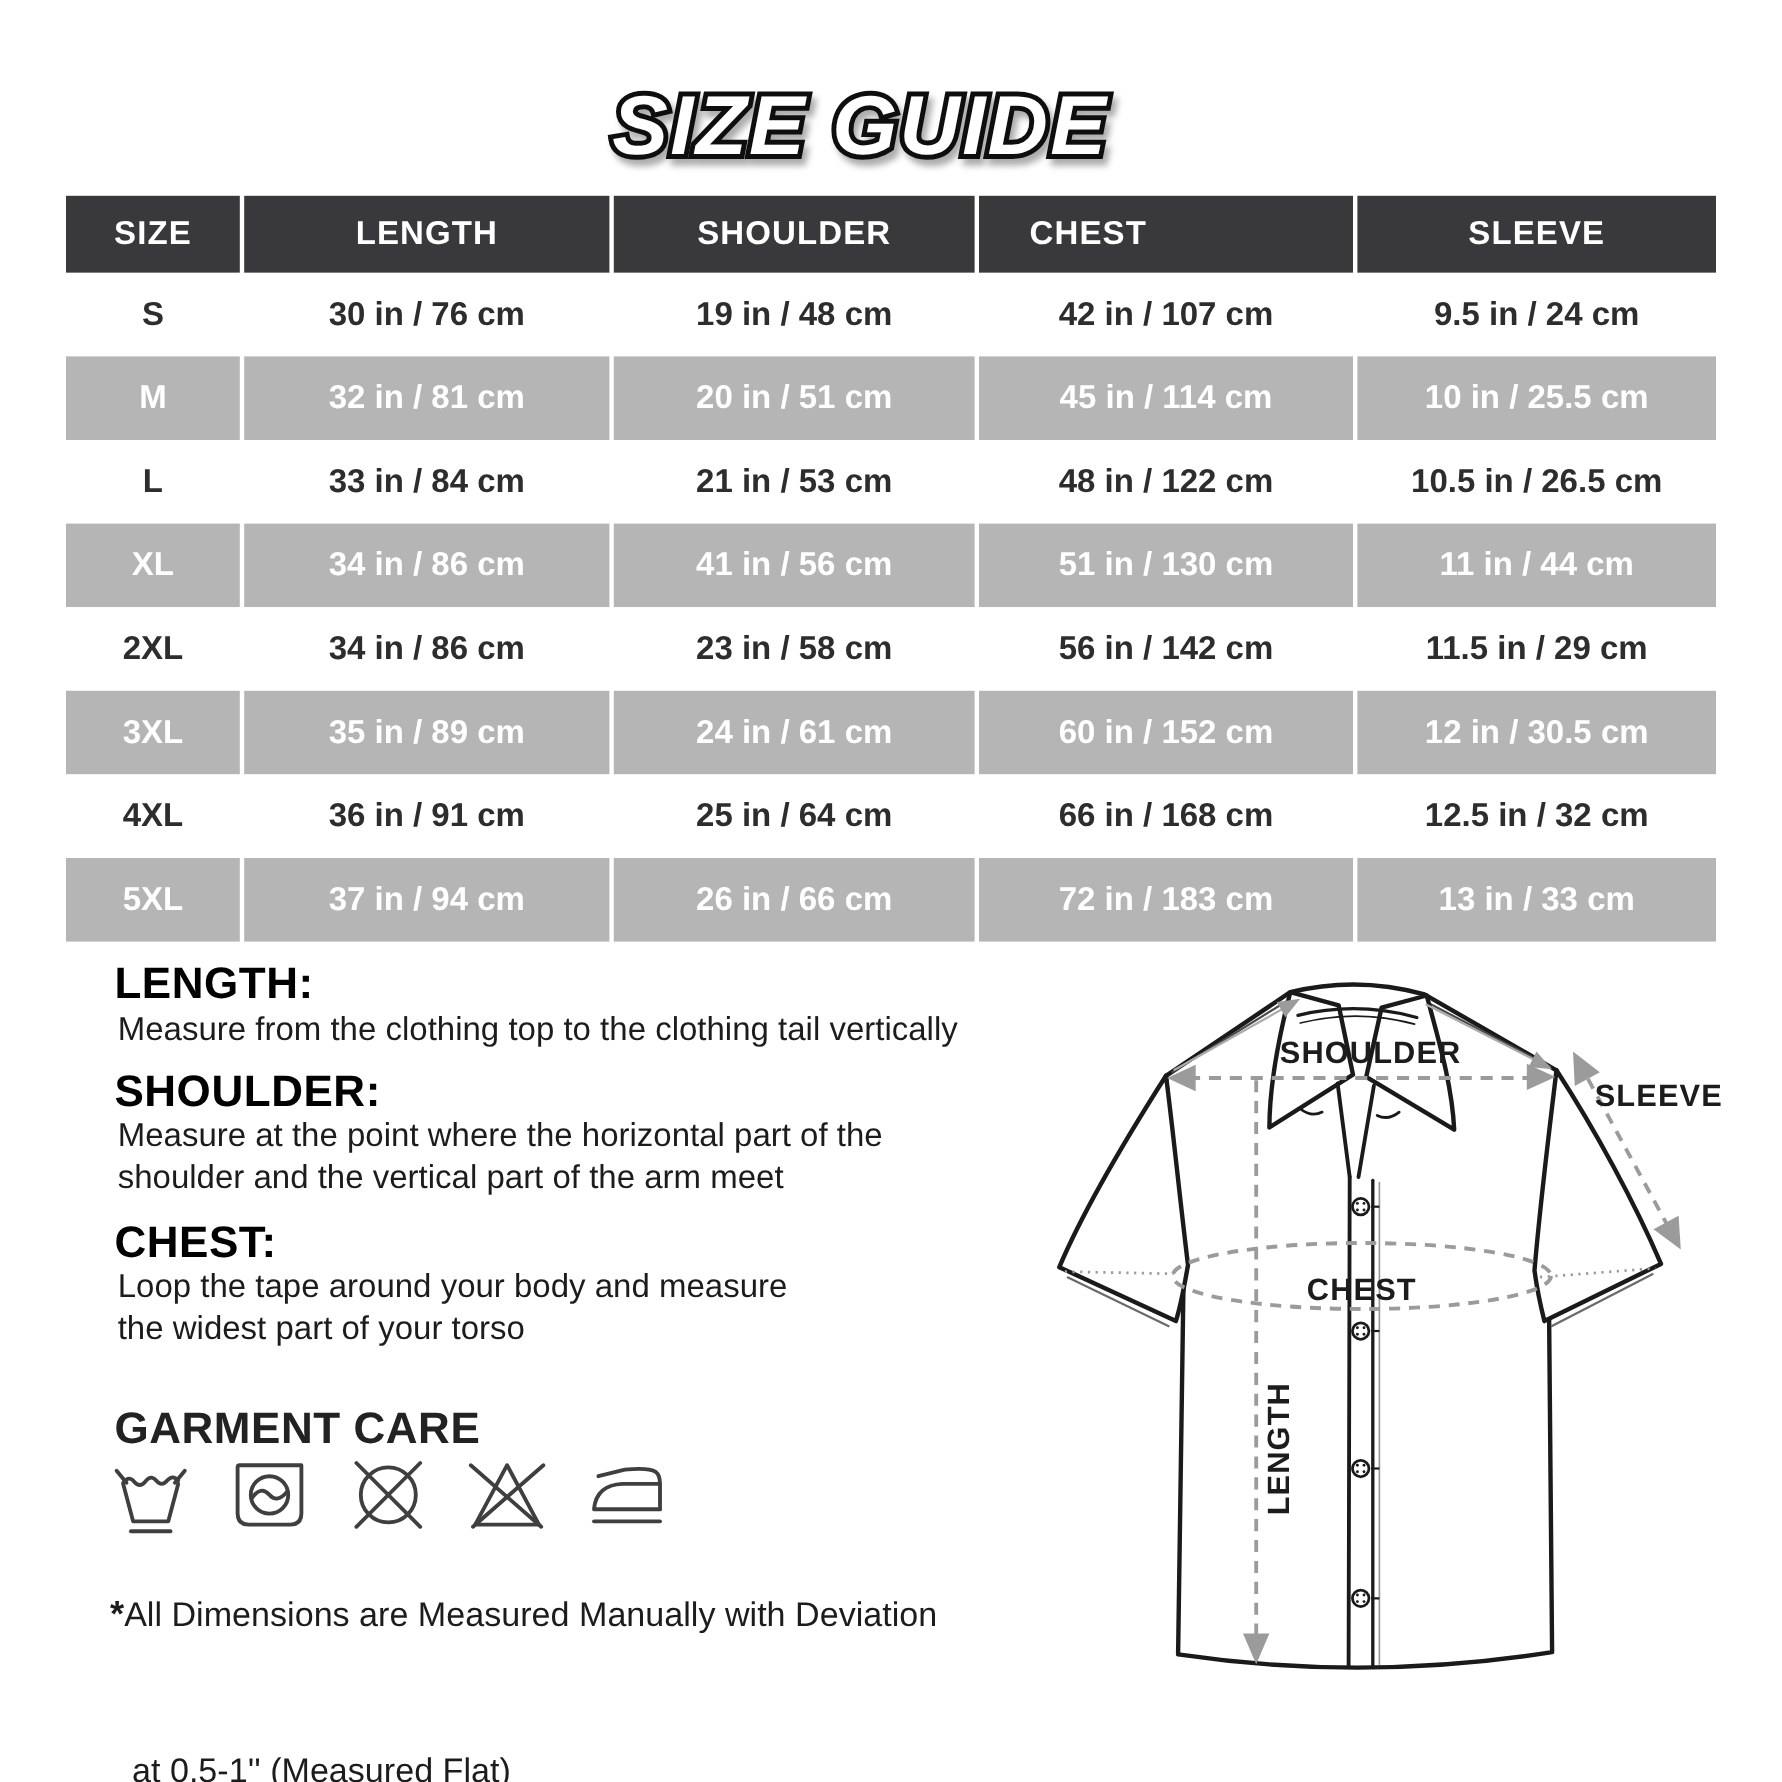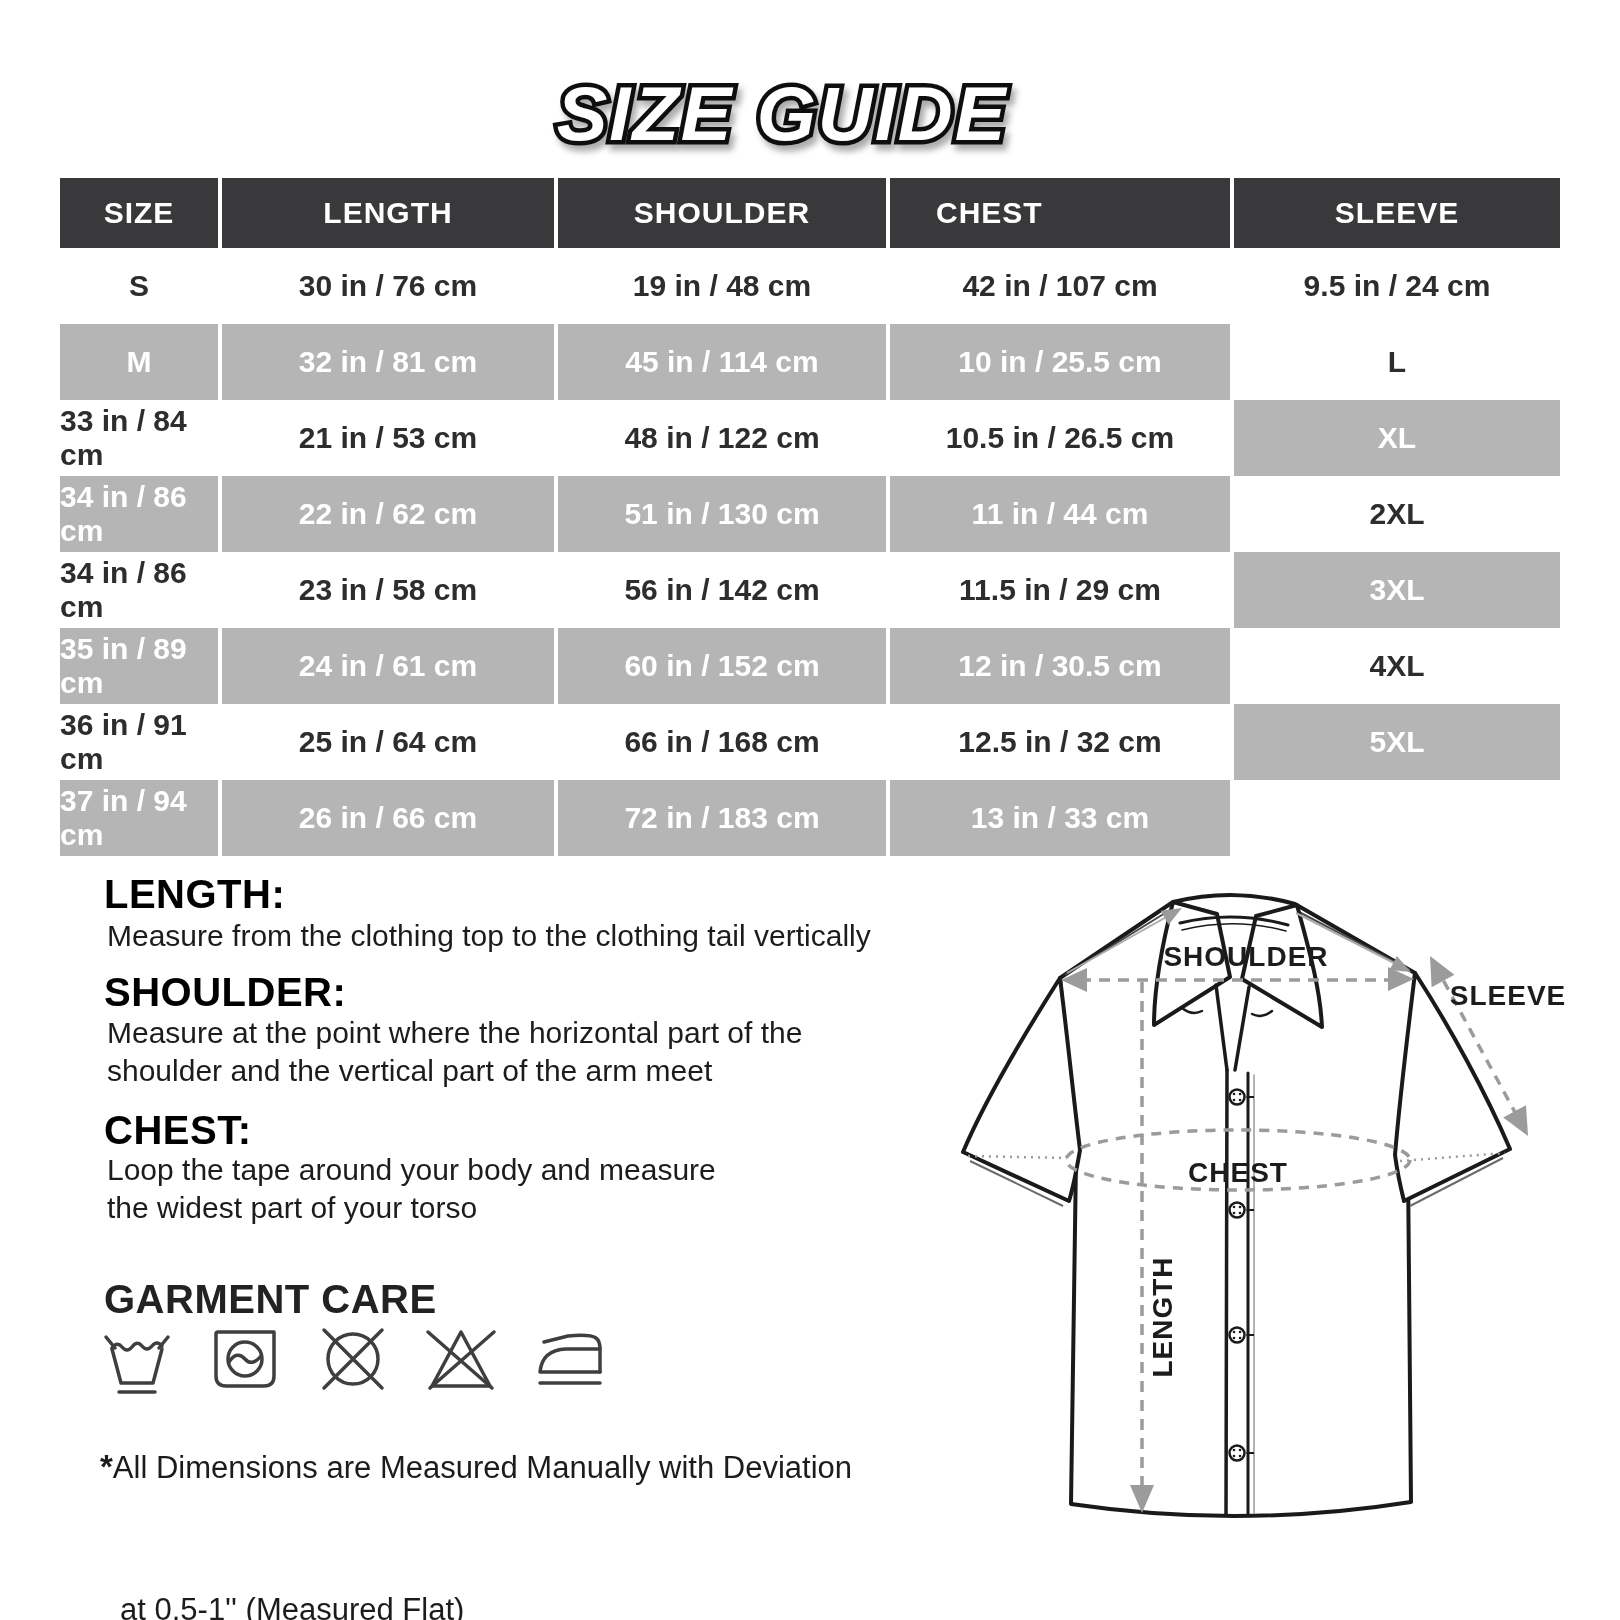--- a/index.html
+++ b/index.html
@@ -46,30 +46,31 @@
       <div class="cell th">SHOULDER</div>
       <div class="cell th th-chest">CHEST</div>
       <div class="cell th">SLEEVE</div>
       <div class="cell row-white">S</div>
       <div class="cell row-white">30 in / 76 cm</div>
       <div class="cell row-white">19 in / 48 cm</div>
       <div class="cell row-white">42 in / 107 cm</div>
       <div class="cell row-white">9.5 in / 24 cm</div>
       <div class="cell row-gray">M</div>
       <div class="cell row-gray">32 in / 81 cm</div>
+      <div class="cell row-gray">20 in / 51 cm</div>
       <div class="cell row-gray">45 in / 114 cm</div>
       <div class="cell row-gray">10 in / 25.5 cm</div>
       <div class="cell row-white">L</div>
       <div class="cell row-white">33 in / 84 cm</div>
       <div class="cell row-white">21 in / 53 cm</div>
       <div class="cell row-white">48 in / 122 cm</div>
       <div class="cell row-white">10.5 in / 26.5 cm</div>
       <div class="cell row-gray">XL</div>
       <div class="cell row-gray">34 in / 86 cm</div>
-      <div class="cell row-gray">22 in / 62 cm</div>
+      <div class="cell row-gray">41 in / 56 cm</div>
       <div class="cell row-gray">51 in / 130 cm</div>
       <div class="cell row-gray">11 in / 44 cm</div>
       <div class="cell row-white">2XL</div>
       <div class="cell row-white">34 in / 86 cm</div>
       <div class="cell row-white">23 in / 58 cm</div>
       <div class="cell row-white">56 in / 142 cm</div>
       <div class="cell row-white">11.5 in / 29 cm</div>
       <div class="cell row-gray">3XL</div>
       <div class="cell row-gray">35 in / 89 cm</div>
       <div class="cell row-gray">24 in / 61 cm</div>

